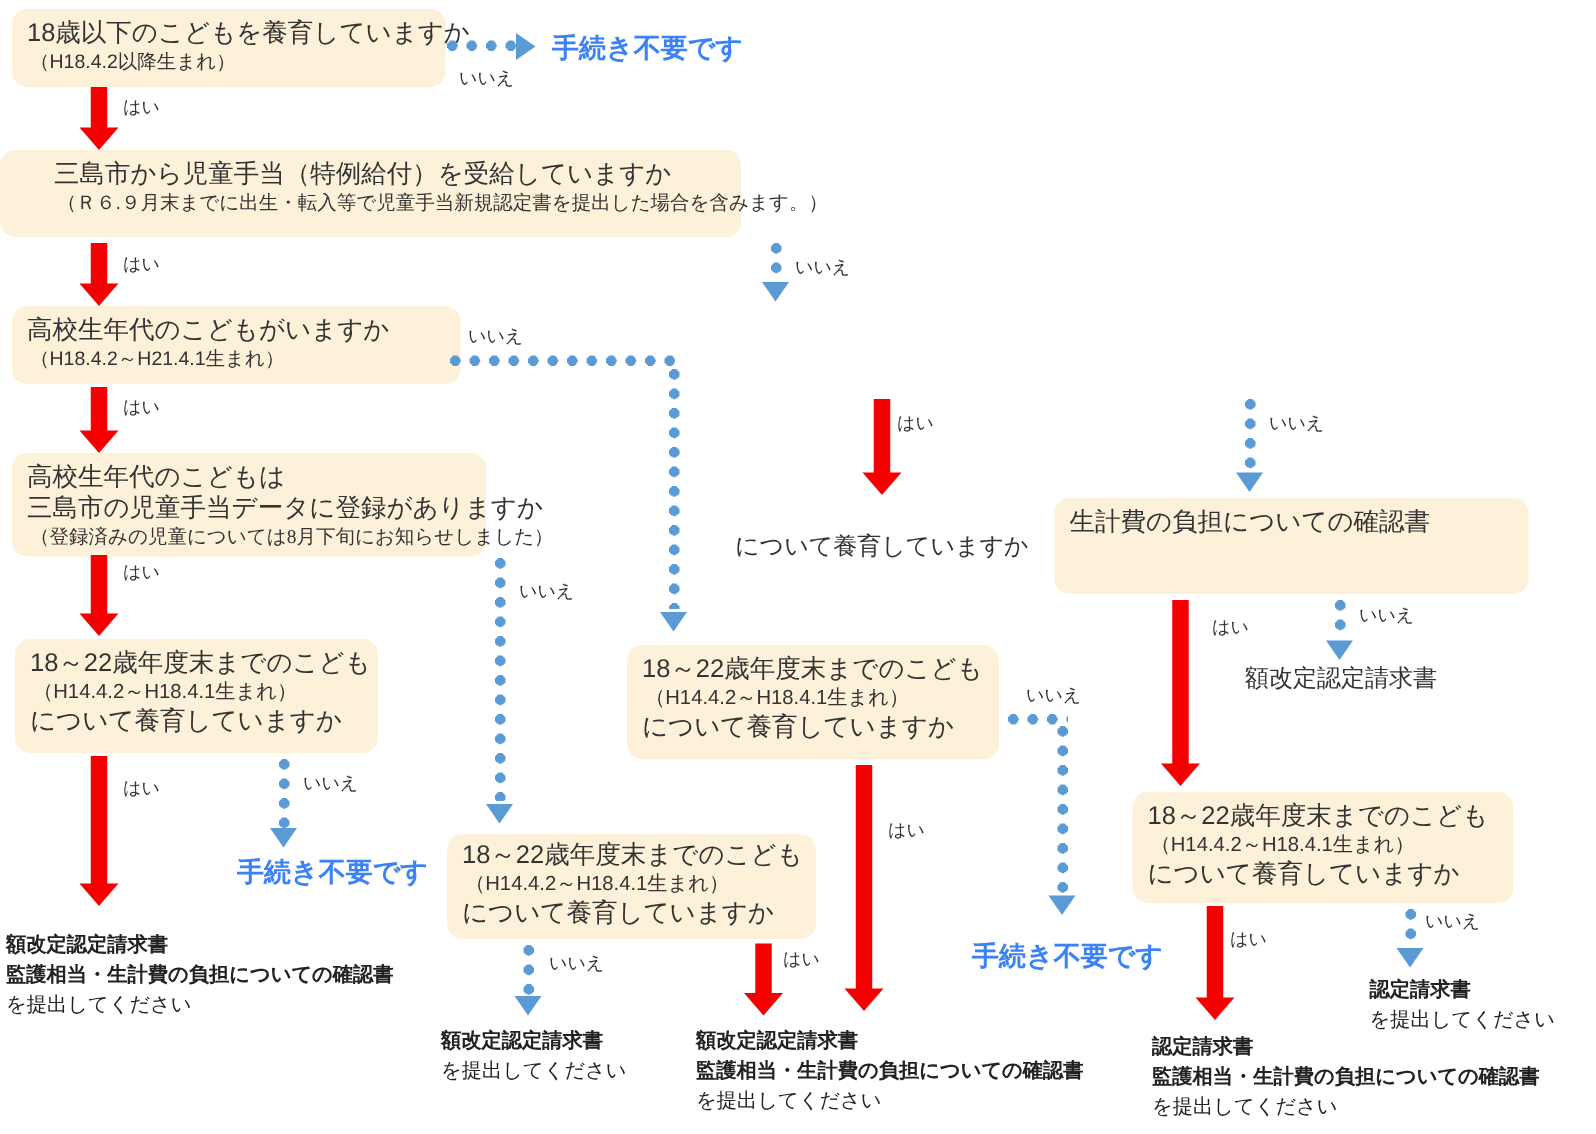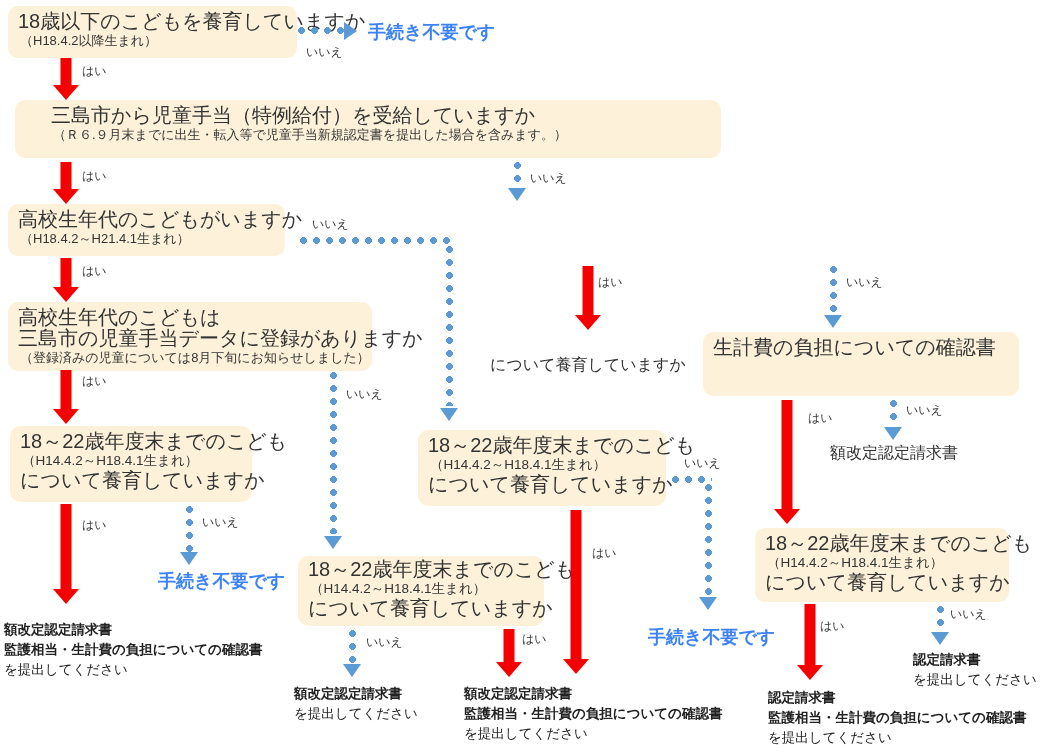--- a/index.html
+++ b/index.html
@@ -5,21 +5,21 @@
   html,body{margin:0;padding:0;background:#fff;}
   .canvas{
     position:relative;width:1064px;height:756px;background:#ffffff;
     font-family:"Liberation Sans","DejaVu Sans",sans-serif;color:#333;
     overflow:hidden;
   }
   .qbox{
     position:absolute;background:#fdf2d9;border-radius:10px;
     padding:5px 10px;box-sizing:border-box;
   }
-  .t1{font-size:20px;line-height:21px;white-space:nowrap;}
+  .t1{font-size:17px;line-height:21px;white-space:nowrap;}
   .t2{font-size:13px;line-height:17px;white-space:nowrap;padding-left:2px;}
   .t2b{font-size:13.5px;line-height:18px;white-space:nowrap;padding-left:2px;}
   
   .rarrow{position:absolute;width:26px;}
   .rarrow .sh{position:absolute;left:50%;transform:translateX(-50%);top:0;bottom:14px;width:11px;background:#f40000;}
   .rarrow .hd{position:absolute;left:50%;transform:translateX(-50%);bottom:0;width:0;height:0;
     border-left:13px solid transparent;border-right:13px solid transparent;border-top:15px solid #f40000;}
   
   .bdv{position:absolute;width:7px;background-image:radial-gradient(circle 3.5px at 3.5px 3.5px,#5b9bd5 99%,transparent 100%);
     background-size:7px 13px;background-repeat:repeat-y;}
@@ -36,31 +36,31 @@
 </head>
 <body>
 
 <div class="canvas">
 
   <div class="qbox" style="left:8px;top:6px;width:289px;min-height:52px;">
     <div class="t1">18歳以下のこどもを養育していますか</div>
     <div class="t2">（H18.4.2以降生まれ）</div>
   </div>
 
-  <div class="qbox" style="left:15px;top:100px;width:706px;min-height:58px;padding-left:36px;">
+  <div class="qbox" style="left:0;top:100px;width:494px;min-height:58px;padding-left:36px;">
     <div class="t1">三島市から児童手当（特例給付）を受給していますか</div>
     <div class="t2">（Ｒ６.９月末までに出生・転入等で児童手当新規認定書を提出した場合を含みます。）</div>
   </div>
 
-  <div class="qbox" style="left:8px;top:204px;width:277px;min-height:52px;">
+  <div class="qbox" style="left:8px;top:204px;width:299px;min-height:52px;">
     <div class="t1">高校生年代のこどもがいますか</div>
     <div class="t2">（H18.4.2～H21.4.1生まれ）</div>
   </div>
 
-  <div class="qbox" style="left:8px;top:302px;width:364px;min-height:66px;">
+  <div class="qbox" style="left:8px;top:302px;width:316px;min-height:66px;font-family:Liberation Serif, serif;">
     <div class="t1">高校生年代のこどもは</div>
     <div class="t1">三島市の児童手当データに登録がありますか</div>
     <div class="t2">（登録済みの児童については8月下旬にお知らせしました）</div>
   </div>
 
   <div class="qbox" style="left:10px;top:426px;width:242px;min-height:76px;">
     <div class="t1">18～22歳年度末までのこども</div>
     <div class="t2b">（H14.4.2～H18.4.1生まれ）</div>
     <div class="t1">について養育していますか</div>
   </div>

